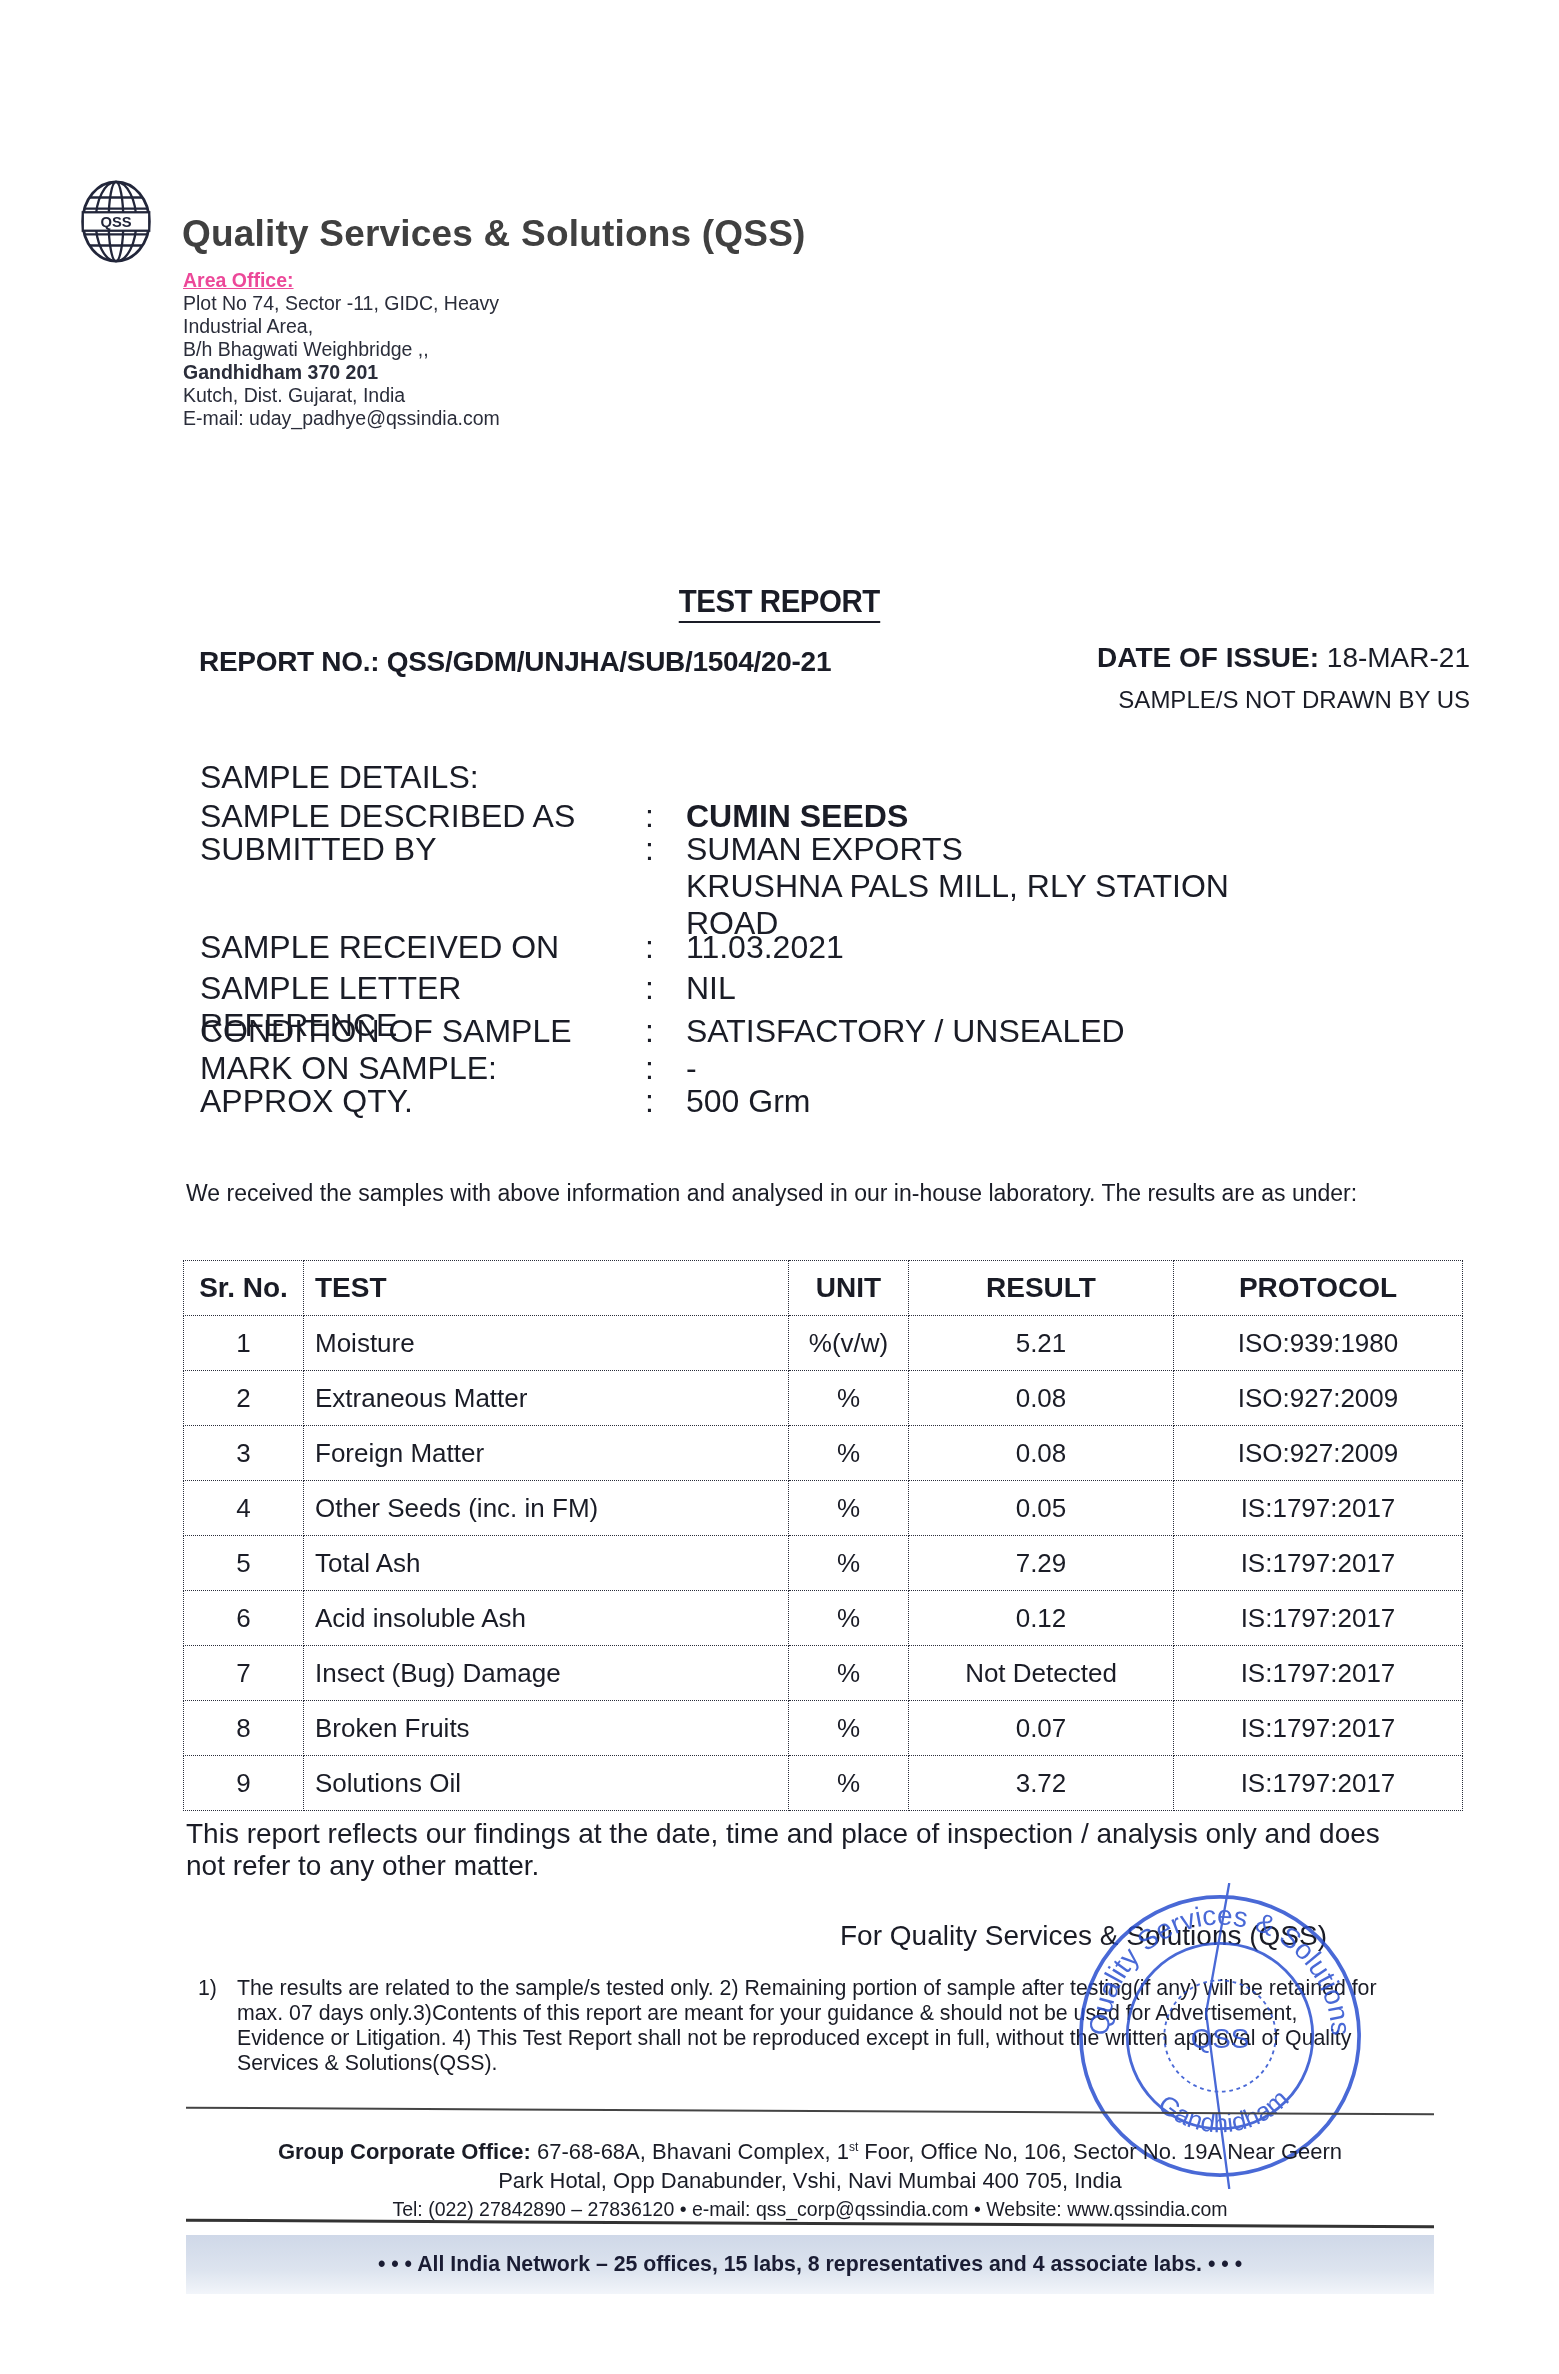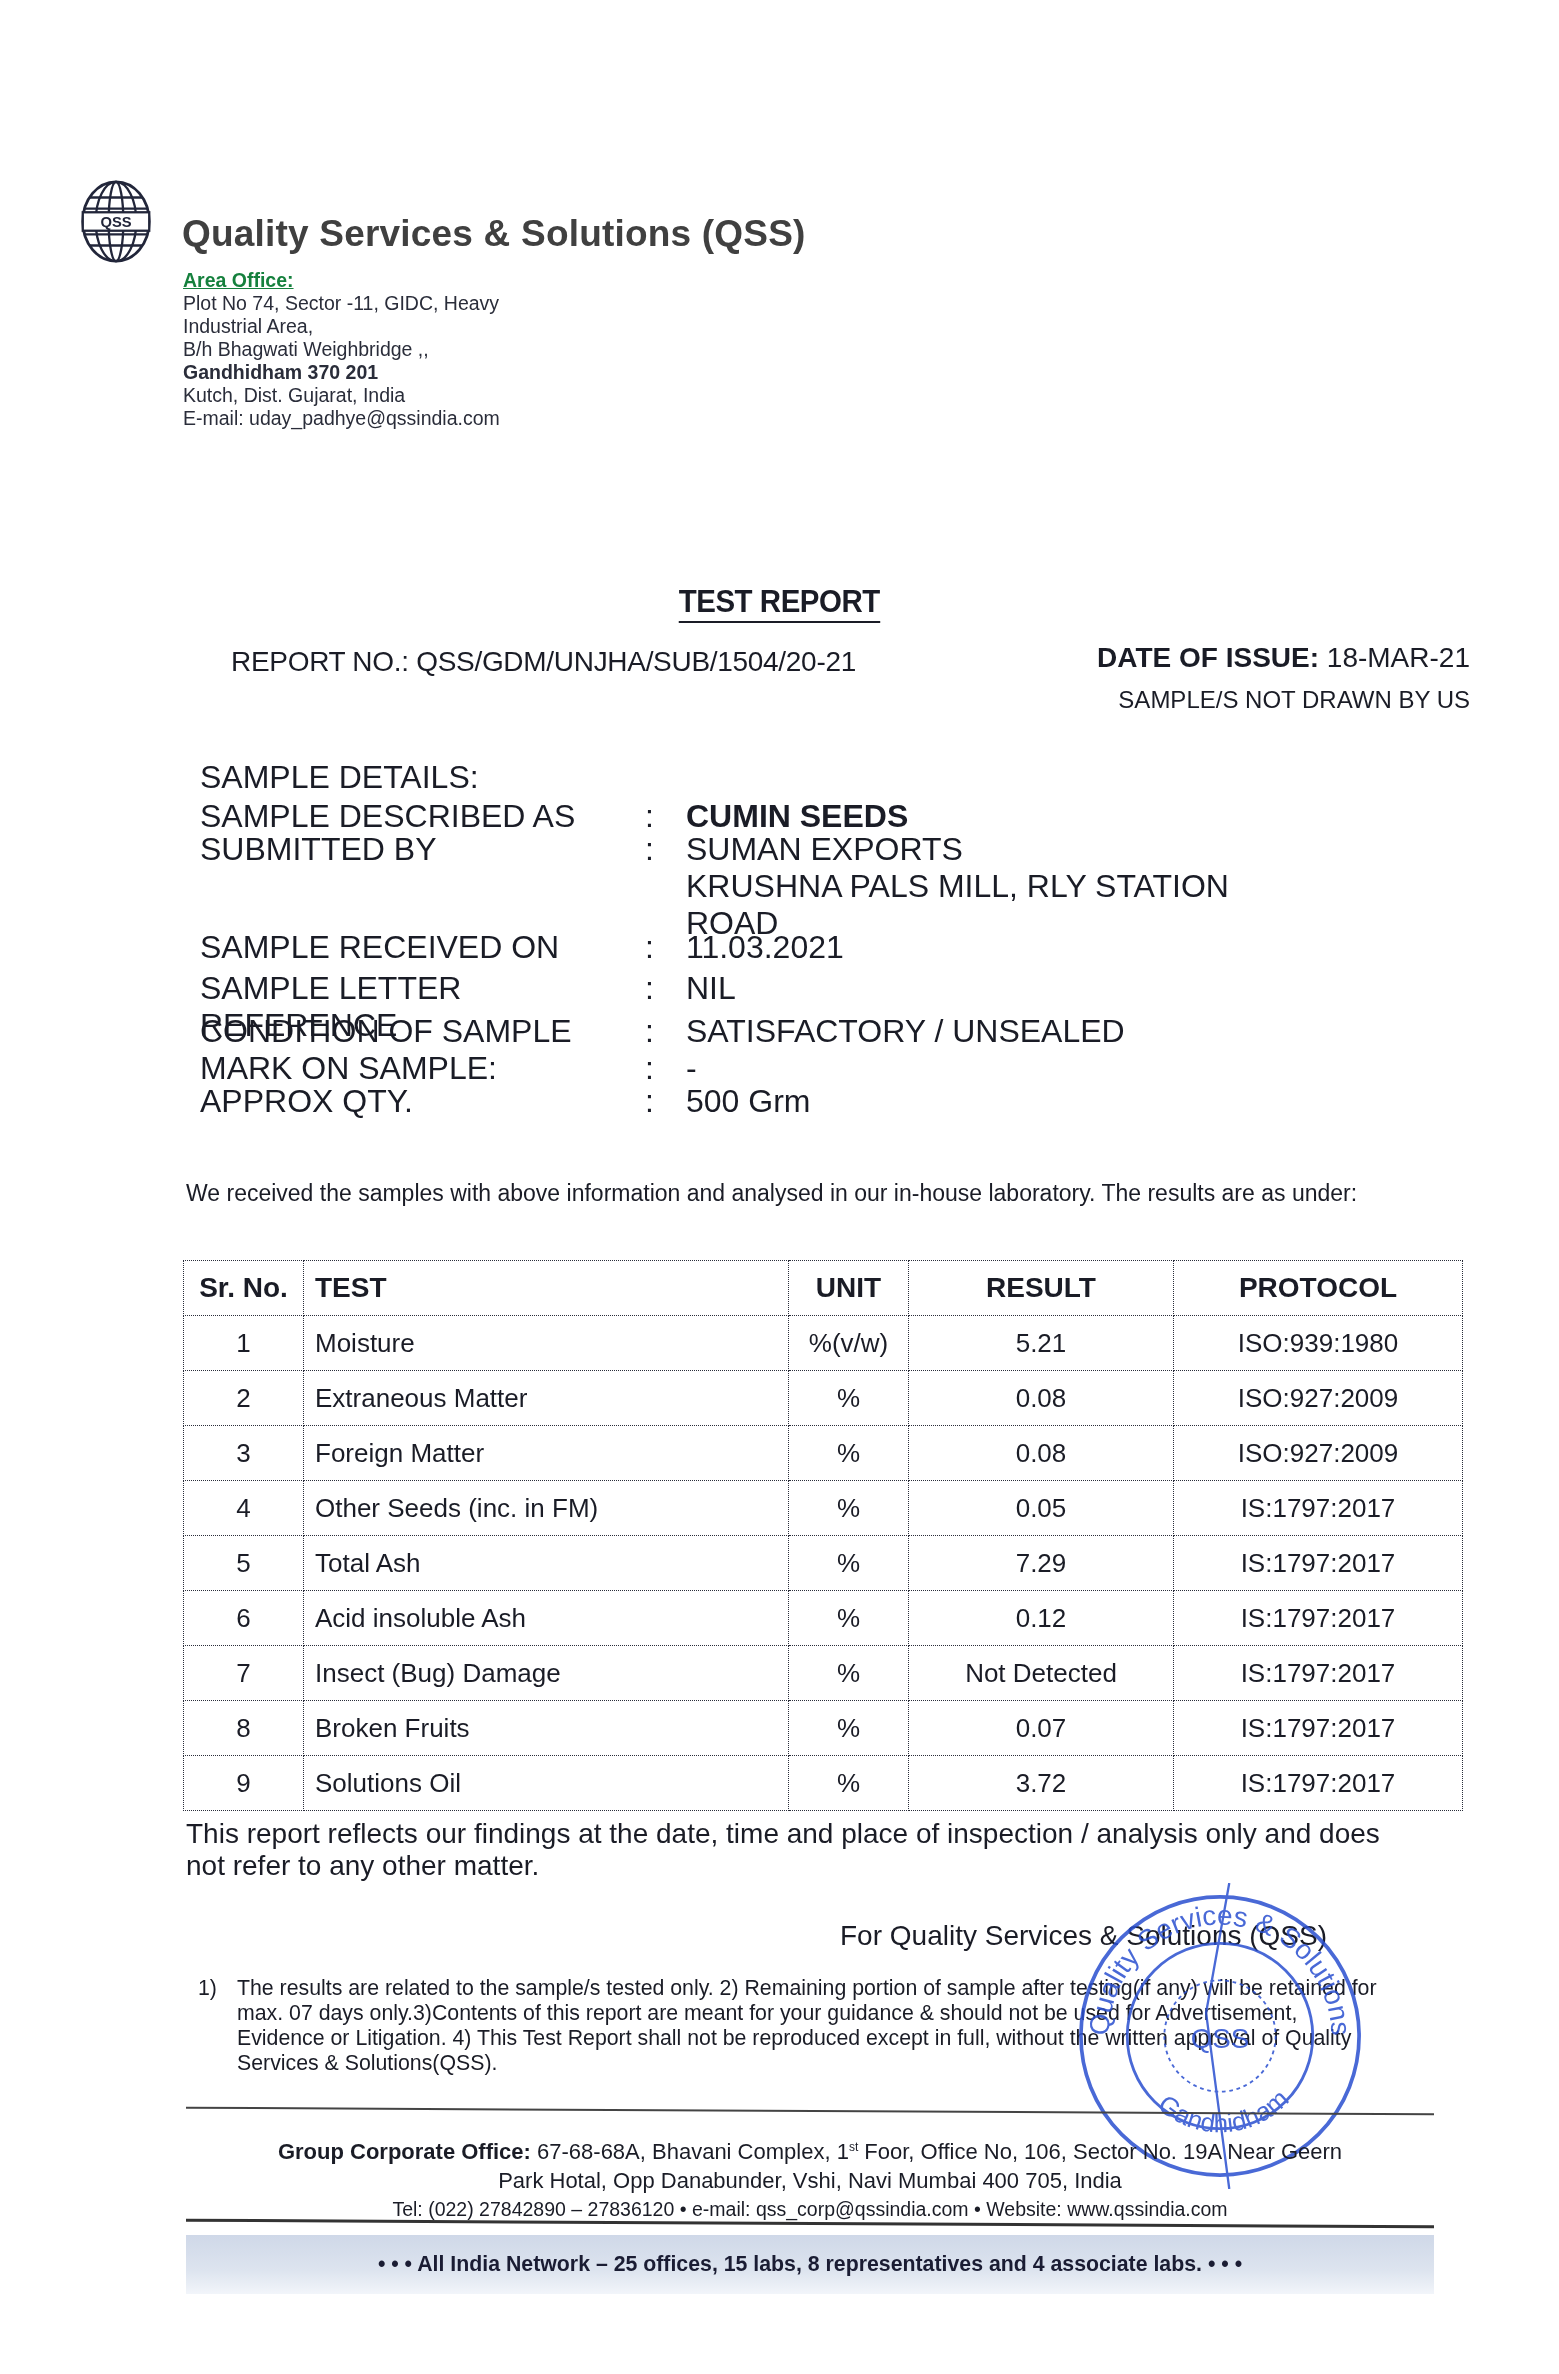--- a/index.html
+++ b/index.html
@@ -6,26 +6,26 @@
   body {
     width: 1559px; height: 2375px; position: relative; overflow: hidden;
     background: #ffffff; color: #1a1c26;
     font-family: "Liberation Sans", sans-serif;
   }
   .abs { position: absolute; }
   
   .logo { left: 80px; top: 179px; width: 72px; height: 85px; }
   .company { left: 182px; top: 213px; font-size: 37px; font-weight: bold; color: #404040; letter-spacing: 0.2px; white-space: nowrap; }
   .addr { left: 183px; top: 269px; font-size: 19.5px; line-height: 23px; color: #2a2d3a; }
-  .addr .u { text-decoration: underline; font-weight: bold; color:#15803d; }
+  .addr .u { text-decoration: underline; font-weight: bold; color:#ec4899; }
   .addr .b { font-weight: bold; }
   
   .title { left: 0; width: 1559px; top: 583px; text-align: center; font-size: 32px; font-weight: bold; }
   .title span { border-bottom: 2.8px solid #1a1c26; padding-bottom: 0.9px; letter-spacing: -0.5px; transform: scaleX(0.92); display:inline-block; }
-  .repno { left: 199px; top: 646px; font-size: 28px; font-weight: normal; letter-spacing: -0.3px; white-space: nowrap; margin-left: 32px; }
+  .repno { left: 199px; top: 646px; font-size: 28px; font-weight: bold; letter-spacing: -0.3px; white-space: nowrap; }
   .issue { right: 89px; top: 642px; font-size: 28px; text-align: right; white-space: nowrap; }
   .issue b { font-weight: bold; }
   .notdrawn { right: 89px; top: 686px; font-size: 24px; white-space: nowrap; }
   
   .details { left: 200px; top: 759px; font-size: 32px; width: 1113px; }
   .drow { display: flex; align-items: flex-start; }
   .dlabel { width: 445px; flex: none; }
   .dcolon { width: 41px; flex: none; text-align: left; }
   .dval { flex: 1; }
   .dval .line { display: block; }

